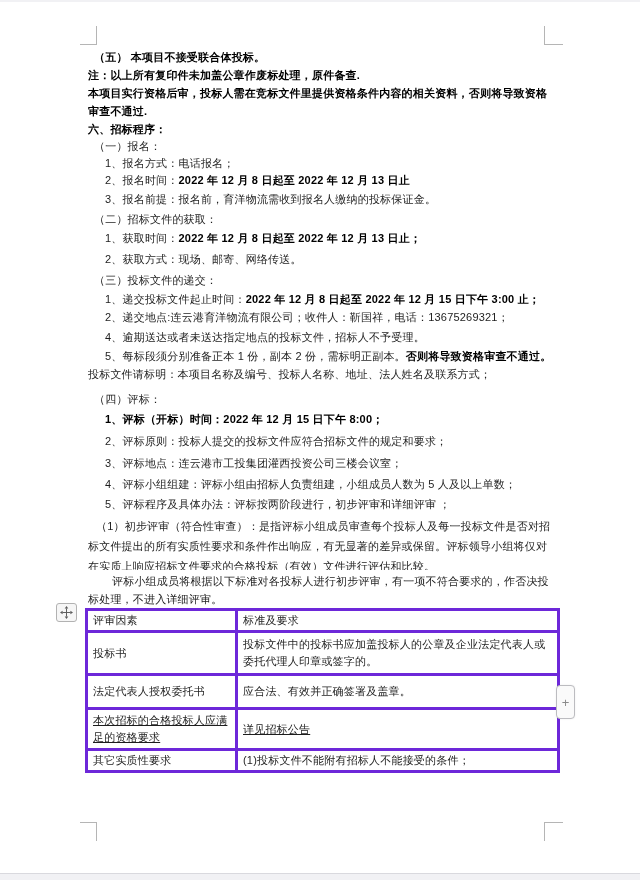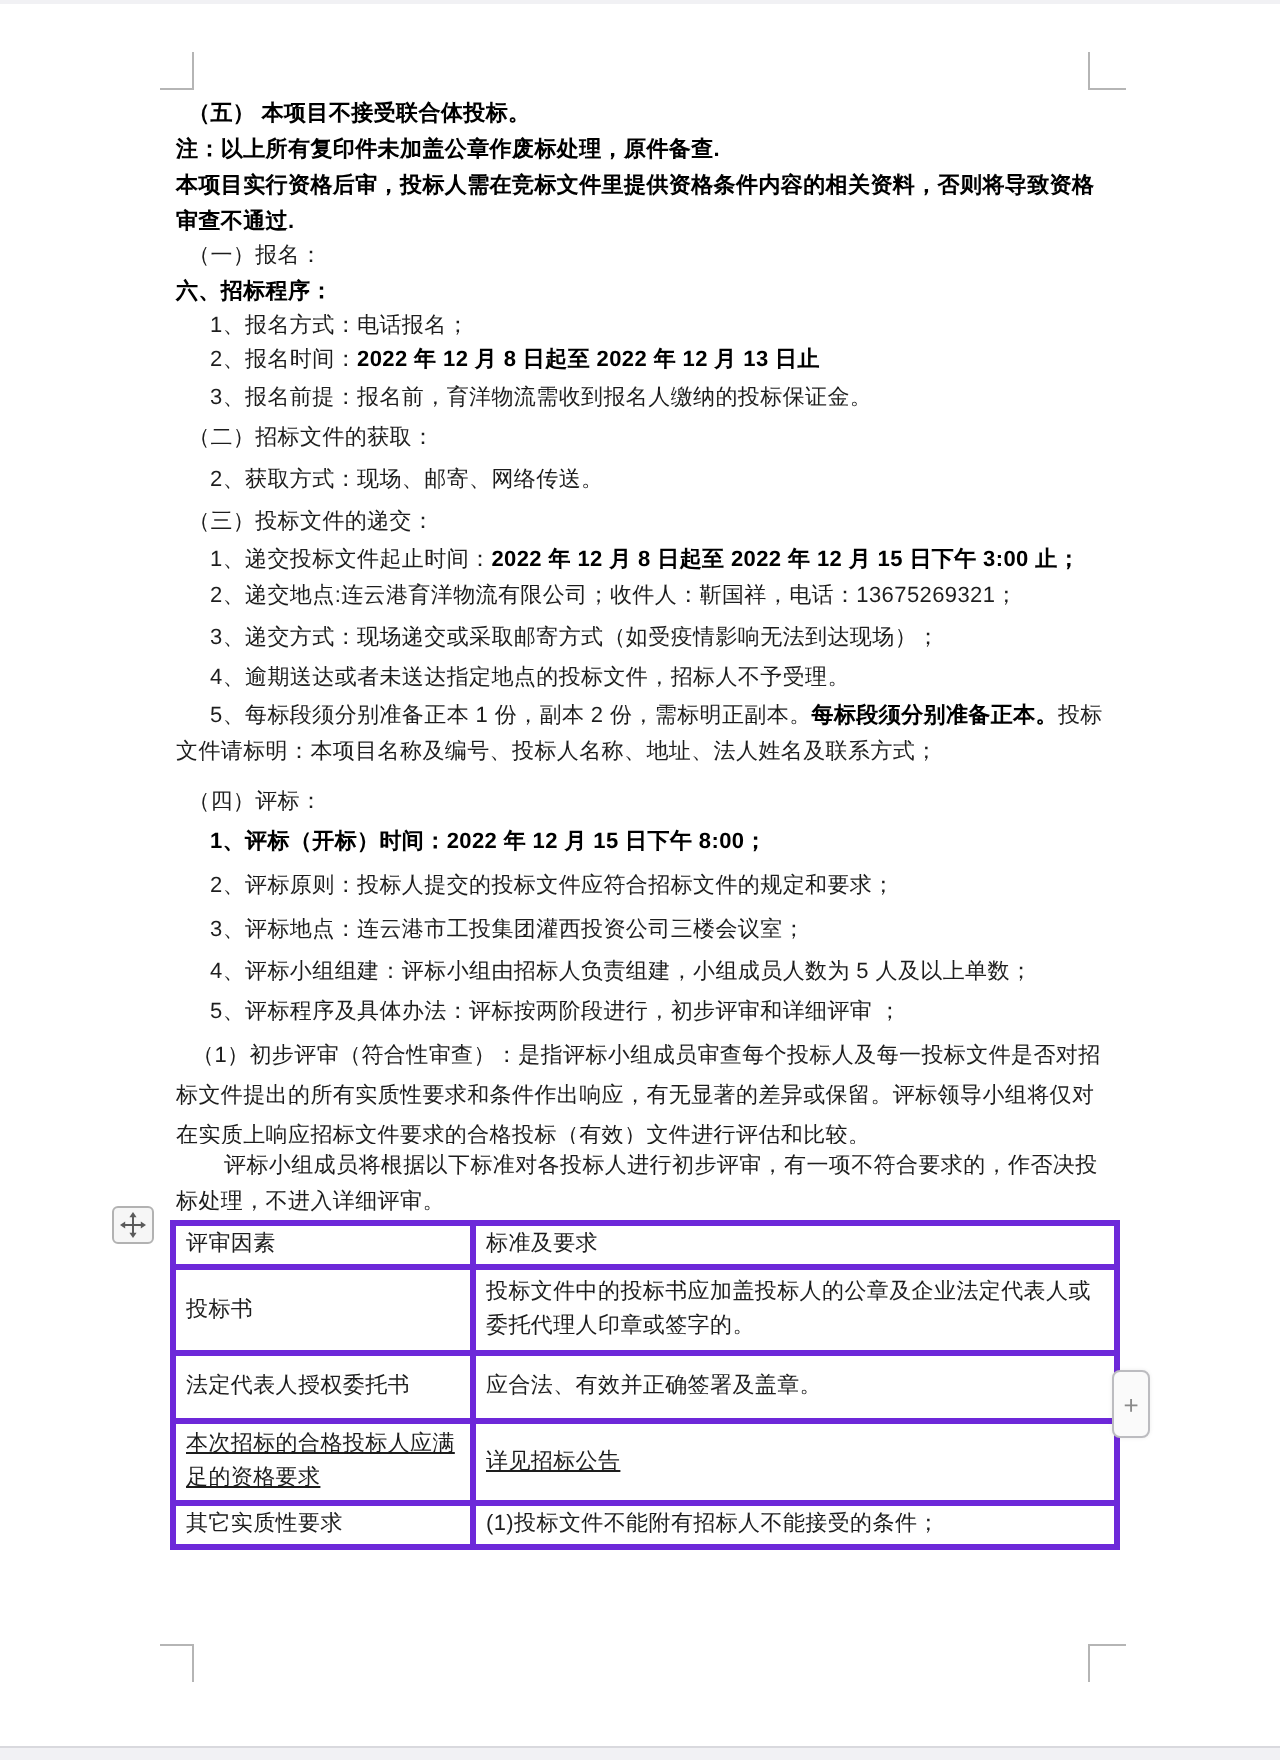--- a/index.html
+++ b/index.html
@@ -71,33 +71,33 @@
 
 <div class="mark mark-tl"></div>
 <div class="mark mark-tr"></div>
 <div class="mark mark-bl"></div>
 <div class="mark mark-br"></div>
 
 <div class="doc">
   <div class="p ix1"><span class="b">（五） 本项目不接受联合体投标。</span></div>
   <div class="p"><span class="b">注：以上所有复印件未加盖公章作废标处理，原件备查.</span></div>
   <div class="p"><span class="b">本项目实行资格后审，投标人需在竞标文件里提供资格条件内容的相关资料，否则将导致资格审查不通过.</span></div>
+  <div class="p"><span class="b">六、招标程序：</span></div>
   <div class="p ix1 mtn1"><span>（一）报名：</span></div>
-  <div class="p"><span class="b">六、招标程序：</span></div>
   <div class="p ix2 mtn1"><span>1、报名方式：电话报名；</span></div>
   <div class="p ix2 mtn1"><span>2、报名时间：</span><span class="b">2022 年 12 月 8 日起至 2022 年 12 月 13 日止</span></div>
   <div class="p ix2 mt1"><span>3、报名前提：报名前，育洋物流需收到报名人缴纳的投标保证金。</span></div>
   <div class="p ix1 mt2"><span>（二）招标文件的获取：</span></div>
+  <div class="p ix2 mt1"><span>1、获取时间：</span><span class="b">2022 年 12 月 8 日起至 2022 年 12 月 13 日止；</span></div>
   <div class="p ix2 mt3"><span>2、获取方式：现场、邮寄、网络传送。</span></div>
   <div class="p ix1 mt3"><span>（三）投标文件的递交：</span></div>
   <div class="p ix2 mt1"><span>1、递交投标文件起止时间：</span><span class="b">2022 年 12 月 8 日起至 2022 年 12 月 15 日下午 3:00 止；</span></div>
   <div class="p ix2"><span>2、递交地点:连云港育洋物流有限公司；收件人：靳国祥，电话：13675269321；</span></div>
-  <div class="p ix2 mt3"><span>3、递交方式：现场递交或采取邮寄方式（如受疫情影响无法到达现场）；</span></div>
   <div class="p ix2 mt2"><span>4、逾期送达或者未送达指定地点的投标文件，招标人不予受理。</span></div>
-  <div class="p ti17 h36 mt1"><span>5、每标段须分别准备正本 1 份，副本 2 份，需标明正副本。</span><span class="b">每标段须分别准备正本。</span><span>投标文件请标明：本项目名称及编号、投标人名称、地址、法人姓名及联系方式；</span></div>
+  <div class="p ti17 h36 mt1"><span>5、每标段须分别准备正本 1 份，副本 2 份，需标明正副本。</span><span class="b">否则将导致资格审查不通过。</span><span>投标文件请标明：本项目名称及编号、投标人名称、地址、法人姓名及联系方式；</span></div>
   <div class="p ix1 mt7"><span>（四）评标：</span></div>
   <div class="p ix2 mt2"><span class="b">1、评标（开标）时间：2022 年 12 月 15 日下午 8:00；</span></div>
   <div class="p ix2 mt4"><span>2、评标原则：投标人提交的投标文件应符合招标文件的规定和要求；</span></div>
   <div class="p ix2 mt4"><span>3、评标地点：连云港市工投集团灌西投资公司三楼会议室；</span></div>
   <div class="p ix2 mt3"><span>4、评标小组组建：评标小组由招标人负责组建，小组成员人数为 5 人及以上单数；</span></div>
   <div class="p ix2 mt2"><span>5、评标程序及具体办法：评标按两阶段进行，初步评审和详细评审 ；</span></div>
   <div class="p ti8 lh20 h54 mt3"><span>（1）初步评审（符合性审查）：是指评标小组成员审查每个投标人及每一投标文件是否对招标文件提出的所有实质性要求和条件作出响应，有无显著的差异或保留。评标领导小组将仅对在实质上响应招标文件要求的合格投标（有效）文件进行评估和比较。</span></div>
   <div class="p ti24 h36 mt2"><span>评标小组成员将根据以下标准对各投标人进行初步评审，有一项不符合要求的，作否决投标处理，不进入详细评审。</span></div>
 
   <table class="review">

